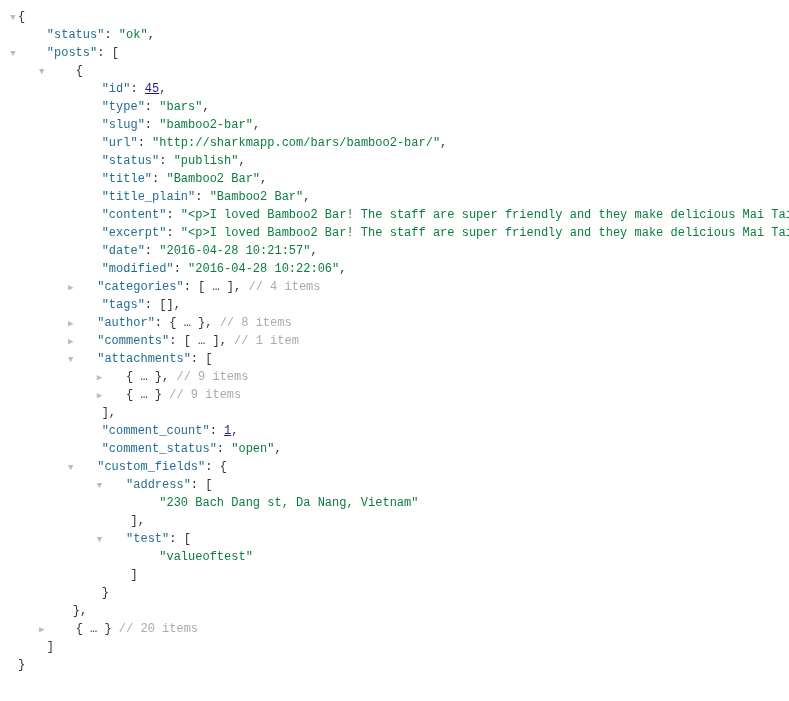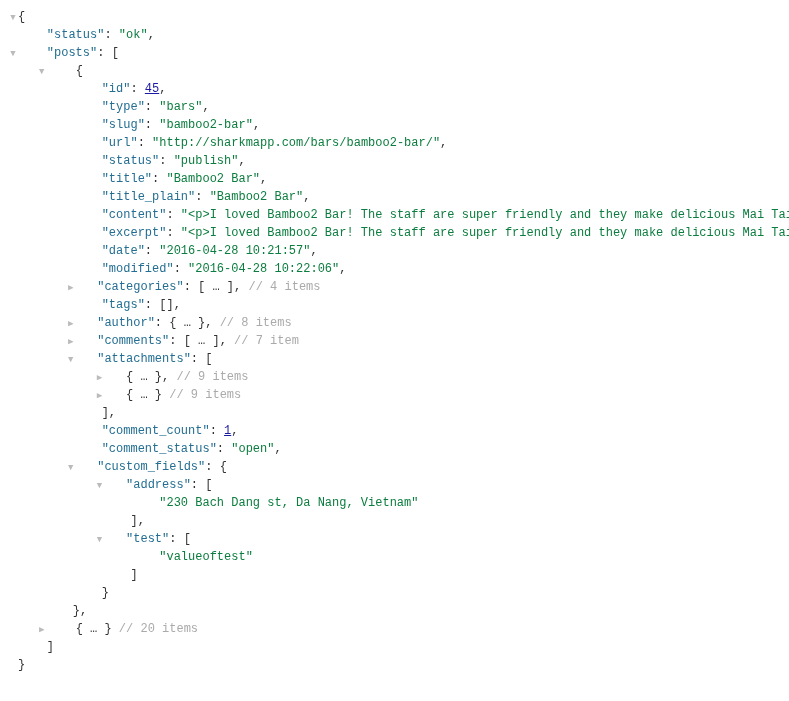--- a/index.html
+++ b/index.html
@@ -66,21 +66,21 @@
 <span class="line"><span class="ind">         </span><span class="ind">    </span><span class="key">"date"</span><span class="colon">: </span><span class="str">"2016-04-28 10:21:57"</span><span class="punct">,</span></span>
 
 <span class="line"><span class="ind">         </span><span class="ind">    </span><span class="key">"modified"</span><span class="colon">: </span><span class="str">"2016-04-28 10:22:06"</span><span class="punct">,</span></span>
 
 <span class="line"><span class="ind">        </span><span class="caret">▶</span><span class="ind">   </span><span class="key">"categories"</span><span class="colon">: </span><span class="punct">[ … ],</span><span class="comment"> // 4 items</span></span>
 
 <span class="line"><span class="ind">         </span><span class="ind">    </span><span class="key">"tags"</span><span class="colon">: </span><span class="punct">[]</span><span class="punct">,</span></span>
 
 <span class="line"><span class="ind">        </span><span class="caret">▶</span><span class="ind">   </span><span class="key">"author"</span><span class="colon">: </span><span class="punct">{ … },</span><span class="comment"> // 8 items</span></span>
 
-<span class="line"><span class="ind">        </span><span class="caret">▶</span><span class="ind">   </span><span class="key">"comments"</span><span class="colon">: </span><span class="punct">[ … ],</span><span class="comment"> // 7 item</span></span>
+<span class="line"><span class="ind">        </span><span class="caret">▶</span><span class="ind">   </span><span class="key">"comments"</span><span class="colon">: </span><span class="punct">[ … ],</span><span class="comment"> // 1 item</span></span>
 
 <span class="line"><span class="ind">        </span><span class="caret">▼</span><span class="ind">   </span><span class="key">"attachments"</span><span class="colon">: </span><span class="punct">[</span></span>
 
 <span class="line"><span class="ind">            </span><span class="caret">▶</span><span class="ind">   </span><span class="punct">{ … },</span><span class="comment"> // 9 items</span></span>
 
 <span class="line"><span class="ind">            </span><span class="caret">▶</span><span class="ind">   </span><span class="punct">{ … }</span><span class="comment"> // 9 items</span></span>
 
 <span class="line"><span class="ind">         </span><span class="ind">    </span><span class="punct">],</span></span>
 
 <span class="line"><span class="ind">         </span><span class="ind">    </span><span class="key">"comment_count"</span><span class="colon">: </span><span class="num">1</span><span class="punct">,</span></span>

